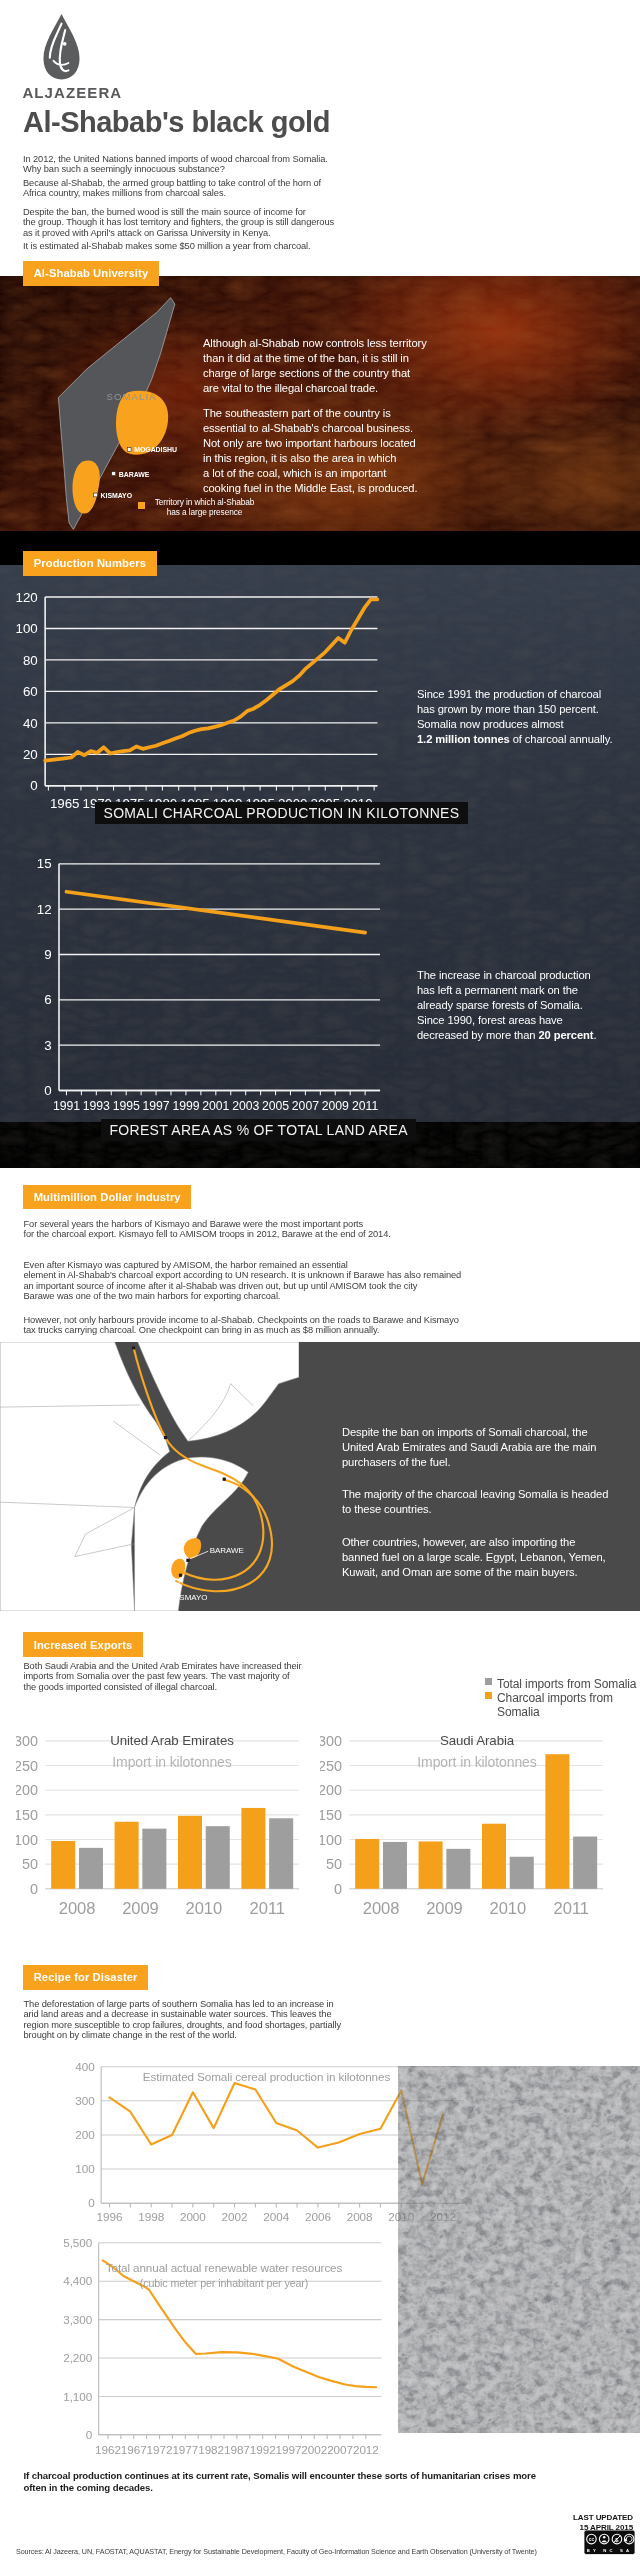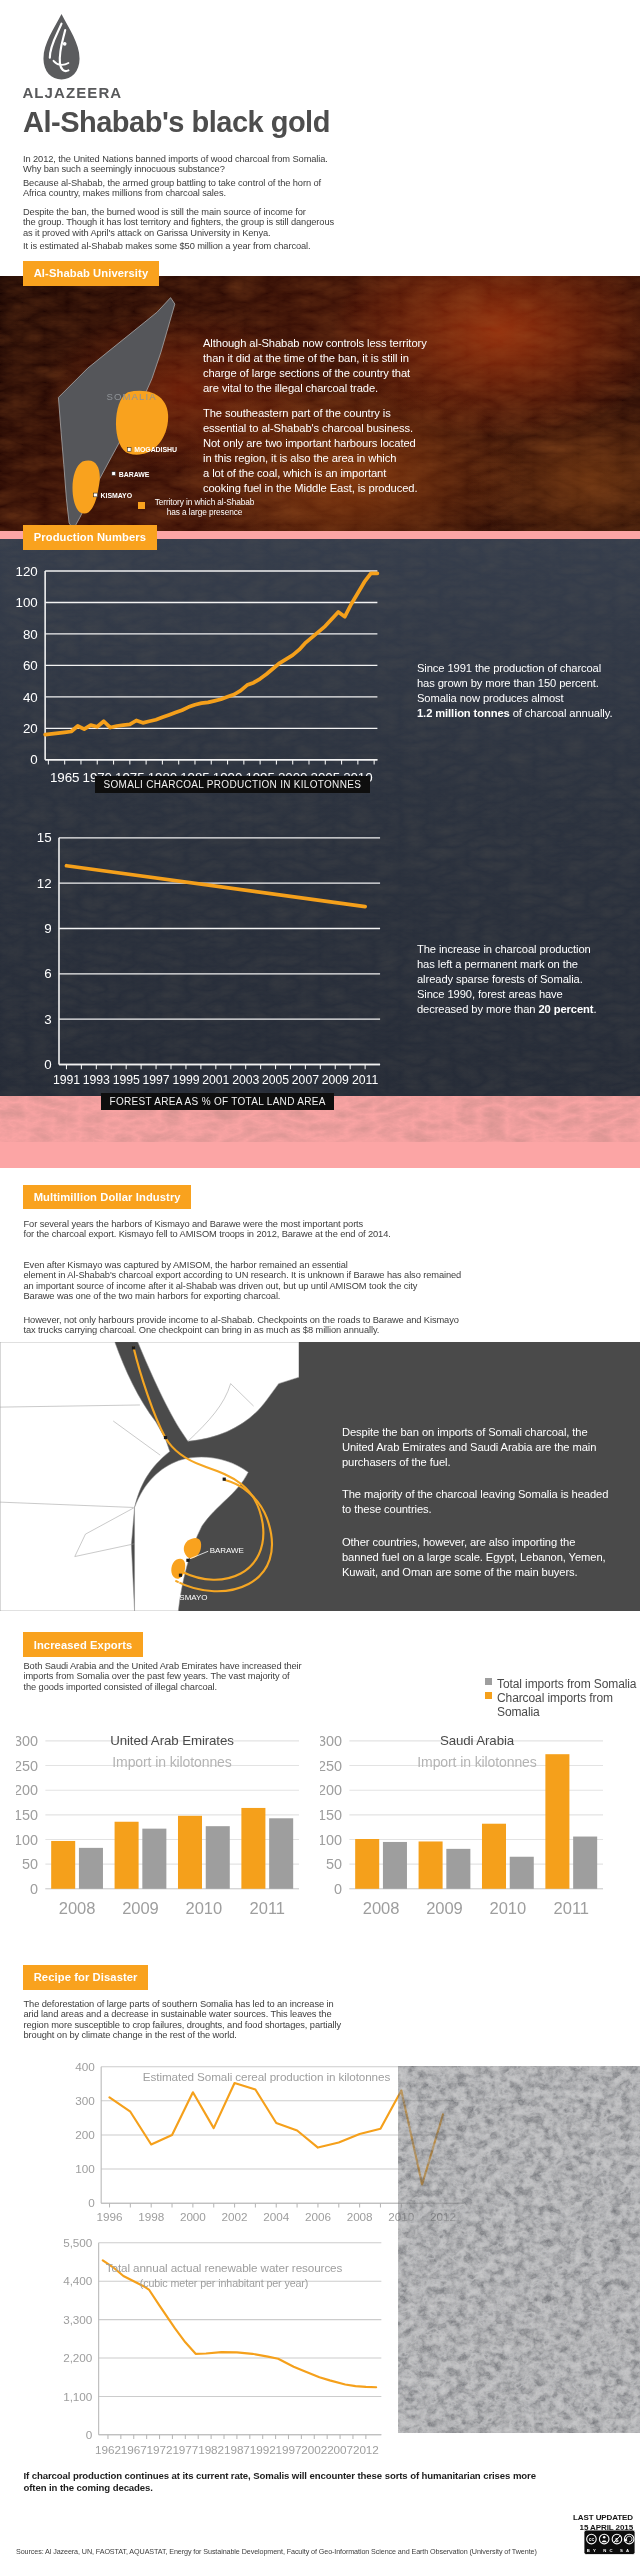--- a/index.html
+++ b/index.html
@@ -1,23 +1,23 @@
 <!DOCTYPE html>
 <html style="font-size:8.5px"><head>
 <meta charset="utf-8">
 <style>
   html,body{margin:0;padding:0;background:#ffffff;}
-  #page{position:relative;width:641px;height:2576px;margin:0 auto;background:#fca5a5;
+  #page{position:relative;width:641px;height:2576px;margin:0 auto;background:#000000;
         font-family:"Liberation Sans",sans-serif;overflow:hidden;letter-spacing:-0.1px;}
   .sec{position:absolute;left:0;width:641px;overflow:visible;}
   .tag{position:absolute;background:#F9A21E;color:#fff;font-size:11.2px;font-weight:bold;
        padding:6.4px 10.7px;letter-spacing:0.1px;z-index:6;white-space:nowrap;}
   .para{position:absolute;color:#3d3d3d;font-size:9.3px;line-height:10.4px;white-space:pre-line;}
   .note{position:absolute;color:#ffffff;font-size:11.2px;line-height:15px;white-space:pre-line;}
-  .chart-cap{position:absolute;background:#0e0e0e;color:#f2f2f2;font-size:10px;padding:3.2px 8.5px;
+  .chart-cap{position:absolute;background:#0e0e0e;color:#f2f2f2;font-size:14px;padding:3.2px 8.5px;
        letter-spacing:0.3px;white-space:nowrap;z-index:4;}
   .gray-cap{position:absolute;color:#9e9e9e;text-align:center;z-index:4;}
   svg text{font-family:"Liberation Sans",sans-serif;}
   .btitle{position:absolute;font-size:13.3px;color:#4a4a4a;text-align:center;width:254px;z-index:4;}
   .bsub{position:absolute;font-size:14px;color:#b4b4b4;text-align:center;width:254px;z-index:4;}
   .lgd-sq{position:absolute;width:7px;height:7px;z-index:4;}
   .lgd-tx{position:absolute;font-size:12px;color:#4a4a4a;z-index:4;}
   .title{position:absolute;left:23px;top:106px;font-size:29px;font-weight:bold;color:#4d4d4d;letter-spacing:-0.5px;}
   .logo-text{position:absolute;left:22.4px;top:84px;font-size:15px;font-weight:bold;color:#58595b;letter-spacing:1.1px;}
   .closing{position:absolute;left:23.5px;top:521px;font-weight:bold;font-size:9.6px;line-height:12.3px;
@@ -25,21 +25,21 @@
   .updated{position:absolute;left:534px;top:564px;width:99px;text-align:right;font-weight:bold;
        font-size:8px;line-height:10px;color:#141414;white-space:pre-line;}
   .sources{position:absolute;left:16px;top:598px;font-size:7.2px;color:#3d3d3d;width:609px;}
   .sec-fire{top:276px;height:255px;
      background:
        radial-gradient(224px 139px at 78% 22%, rgba(190,60,15,0.70), rgba(120,30,8,0.12) 70%, rgba(0,0,0,0) 75%),
        radial-gradient(267px 160px at 55% 78%, rgba(225,105,25,0.45), rgba(0,0,0,0) 65%),
        radial-gradient(192px 117px at 28% 45%, rgba(150,40,10,0.55), rgba(0,0,0,0) 70%),
        radial-gradient(176px 112px at 92% 80%, rgba(255,140,40,0.30), rgba(0,0,0,0) 70%),
        linear-gradient(135deg,#170402,#3a0e05 45%,#1d0603);}
-  .sec-trees{top:539px;height:557px;
+  .sec-trees{top:565px;height:557px;
      background:linear-gradient(180deg,#353d4c 0%,#2b323f 45%,#252b37 100%);}
   .sec-industry{top:1168px;height:174px;background:#fff;}
   .sec-exportmap{top:1342px;height:269px;background:#4a4a4a;}
   .sec-exports{top:1611px;height:338px;background:#fff;}
   .sec-disaster{top:1949px;height:627px;background:#fff;}
   .texover{position:absolute;left:0;top:0;pointer-events:none;}
 </style>
 </head>
 <body>
 

